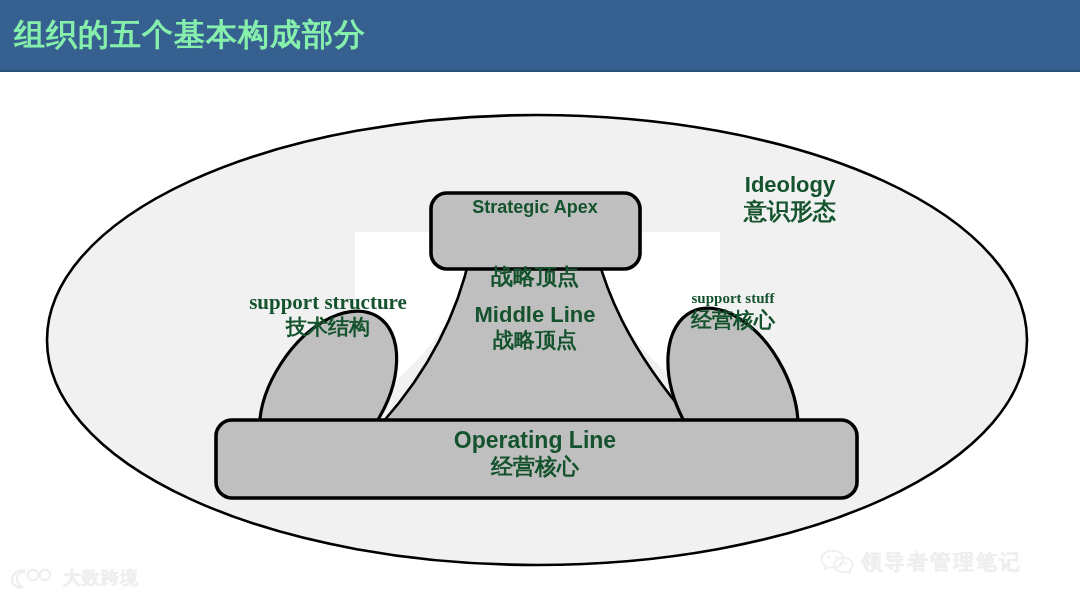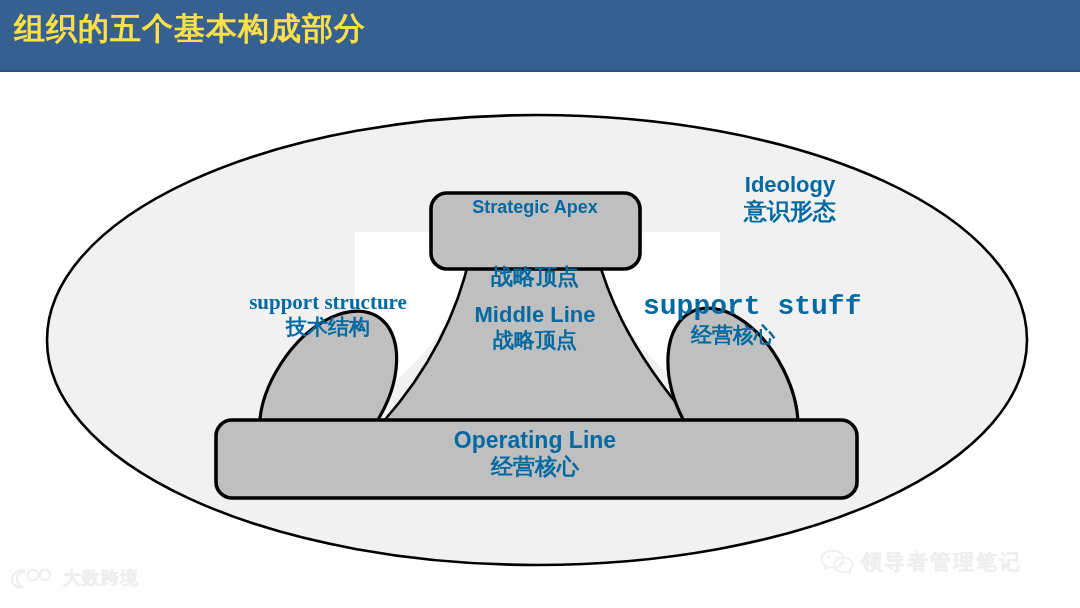--- a/index.html
+++ b/index.html
@@ -21,24 +21,24 @@
     left: 0; top: 0;
     width: 1080px;
     height: 72px;
     background: #35608f;
     border-bottom: 2px solid #2c5179;
     box-sizing: border-box;
   }
   #header-title {
     position: absolute;
     left: 14px;
-    top: 8px;
+    top: 14px;
     font-size: 31px;
     font-weight: bold;
-    color: #fde047;
+    color: #86efac;
     letter-spacing: 1px;
     white-space: nowrap;
   }
 
   
   #diagram-canvas {
     position: absolute;
     left: 0;
     top: 72px;
     width: 1080px;
@@ -49,21 +49,21 @@
     left: 0; top: 0;
     width: 1080px;
     height: 536px;
     display: block;
   }
 
   
   .label-block {
     position: absolute;
     text-align: center;
-    color: #0369a1;
+    color: #14532d;
     line-height: 1.18;
     white-space: nowrap;
     pointer-events: none;
   }
   .label-en { font-weight: bold; }
   .label-zh { font-weight: bold; }
 
   #label-strategic-apex { left: 435px; top: 125px; width: 200px; }
   #label-strategic-apex .label-en { font-size: 18px; }
   #label-strategic-apex .label-zh { font-size: 22px; margin-top: 46px; }
@@ -74,21 +74,21 @@
 
   #label-operating-core { left: 380px; top: 355px; width: 310px; }
   #label-operating-core .label-en { font-size: 23px; }
   #label-operating-core .label-zh { font-size: 22px; }
 
   #label-techno-structure { left: 228px; top: 218px; width: 200px; }
   #label-techno-structure .label-en { font-size: 21px; font-family: "Liberation Serif", "DejaVu Serif", serif; }
   #label-techno-structure .label-zh { font-size: 21px; }
 
   #label-support-stuff { left: 643px; top: 218px; width: 180px; }
-  #label-support-stuff .label-en { font-size: 28px; font-family: Liberation Mono, monospace; }
+  #label-support-stuff .label-en { font-size: 15px; font-family: Liberation Serif, serif; }
   #label-support-stuff .label-zh { font-size: 21px; }
 
   #label-ideology { left: 700px; top: 100px; width: 180px; }
   #label-ideology .label-en { font-size: 22px; }
   #label-ideology .label-zh { font-size: 23px; }
 
   
   .watermark {
     position: absolute;
     display: flex;

